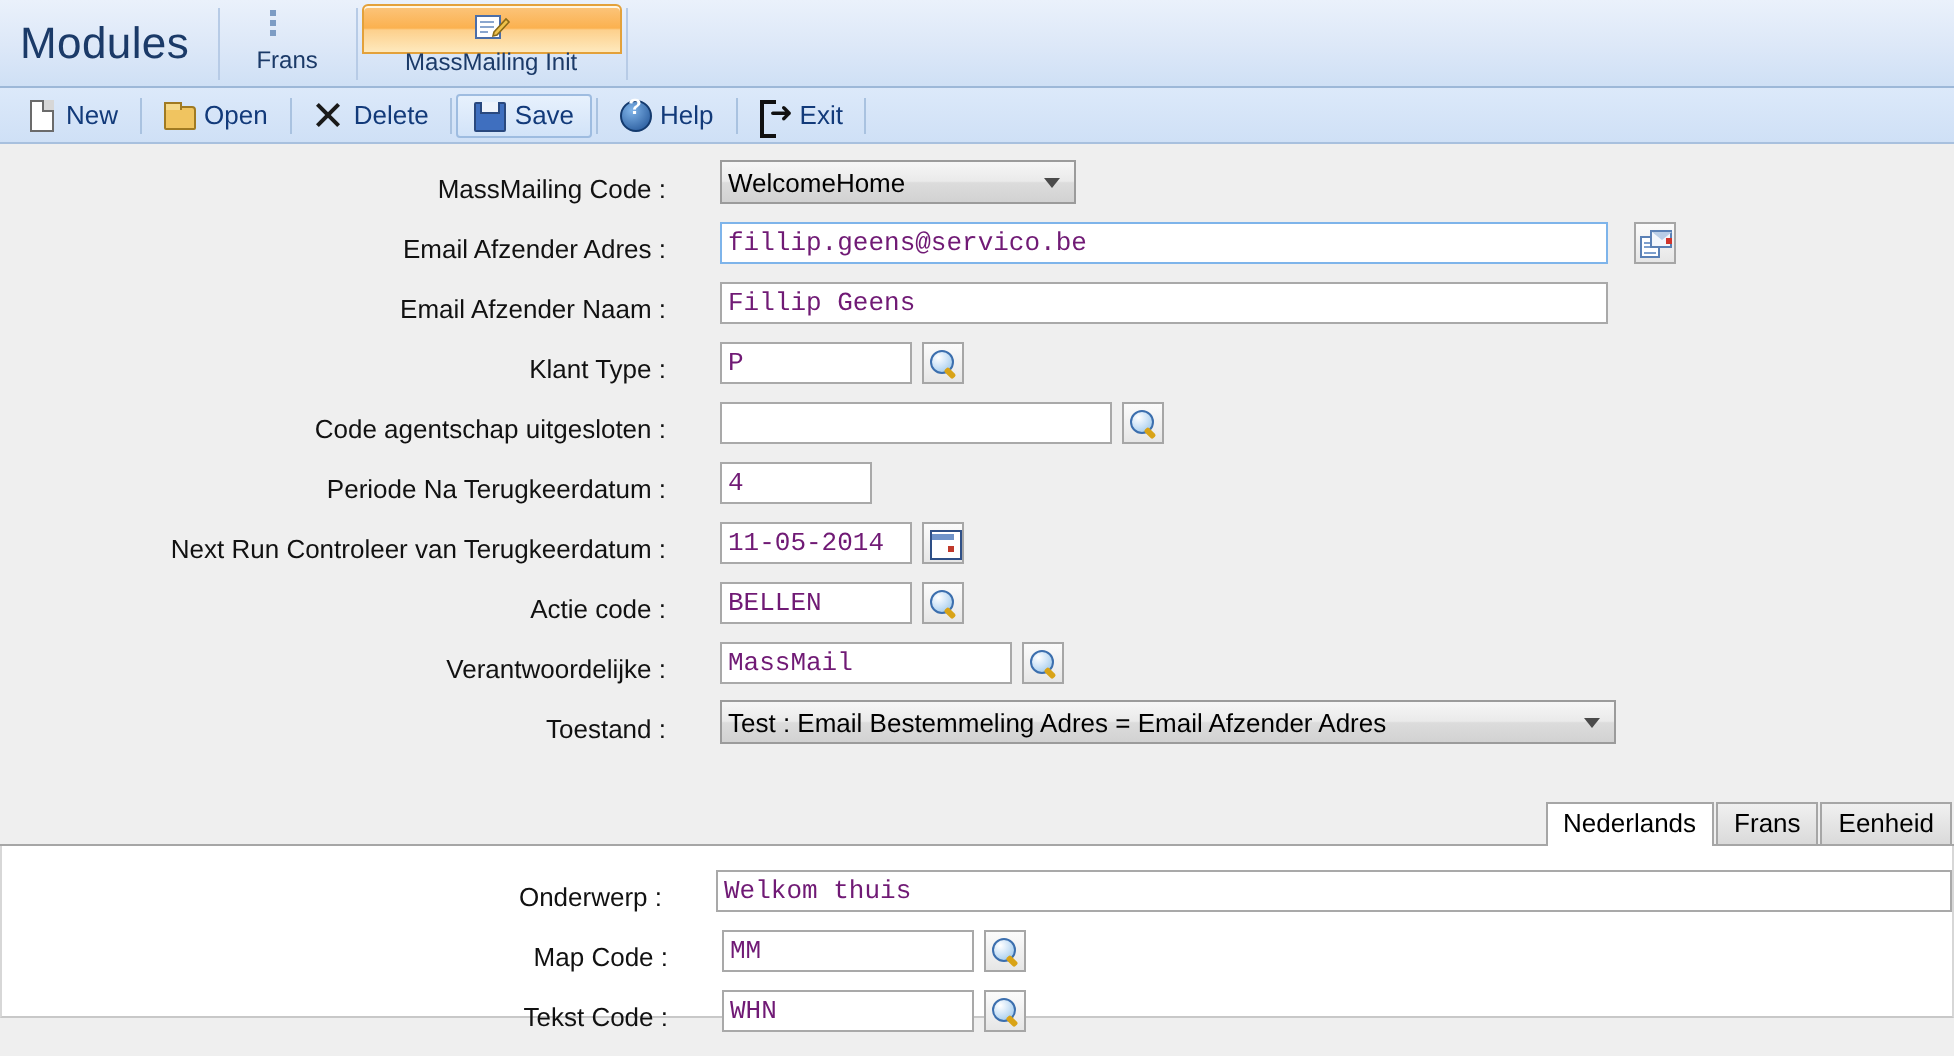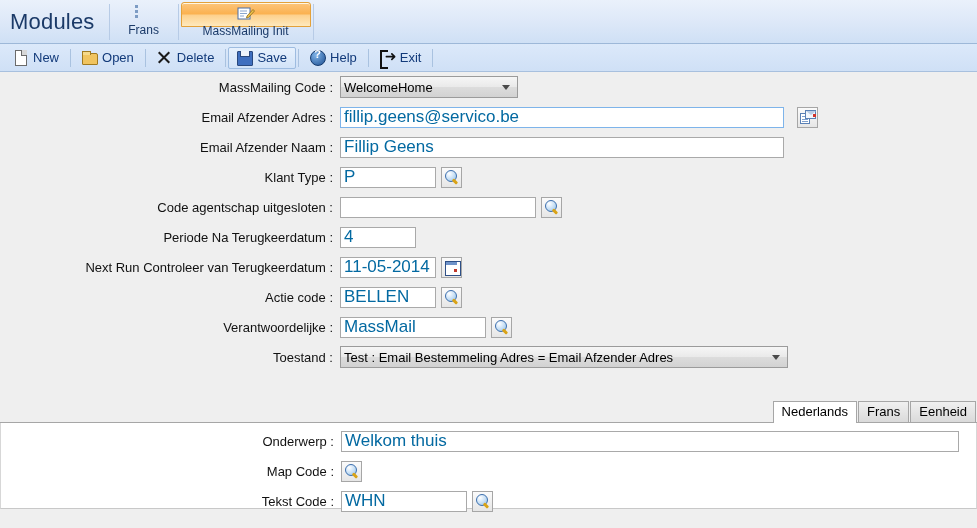--- a/index.html
+++ b/index.html
@@ -148,38 +148,38 @@
     content:"➜"; position:absolute; left:5px; top:-3px; font-size:14px; color:#111;
     line-height:18px;
   }
 
   
   #form {
     position: relative;
     height: 330px;
     background: #efefef;
   }
-  .row { display:flex; align-items:center; height:30px; }
+  .row { display:flex; align-items:flex-end; height:30px;gap:20px; }
   .lbl {
     width: 340px;
     text-align: right;
     padding-right: 7px;
     font-size: 13px;
     color: #111;
     white-space: nowrap;
   }
   .fld { display:flex; align-items:center; gap:5px; }
 
   input.txt {
     height: 21px;
     border: 1px solid #a9a9a9;
     background: #ffffff;
-    font-family: Liberation Sans, sans-serif;
-    font-size: 17px;
-    color: #0369a1;
+    font-family: Liberation Mono, monospace;
+    font-size: 13px;
+    color: #701a75;
     padding: 0 3px;
     outline: none;
   }
   input.txt.focus { border-color: #7eb4ea; }
 
   select.sel, .selfake {
     height: 22px;
     border: 1px solid #9b9b9b;
     background: linear-gradient(to bottom, #f6f6f6 0%, #eaeaea 48%, #dcdcdc 52%, #d2d2d2 100%);
     font-family: "Liberation Sans", sans-serif;
@@ -486,20 +486,21 @@
   <div id="tabbody">
     <div class="row">
       <div class="lbl">Onderwerp :</div>
       <div class="fld">
         <input class="txt" style="width: 618px;" value="Welkom thuis">
       </div>
     </div>
     <div class="row">
       <div class="lbl">Map Code :</div>
       <div class="fld">
+        <input class="txt" style="width: 126px;" value="MM">
         <div class="btn-ico">
           <span class="mag"></span>
         </div>
       </div>
     </div>
     <div class="row">
       <div class="lbl">Tekst Code :</div>
       <div class="fld">
         <input class="txt" style="width: 126px;" value="WHN">
         <div class="btn-ico">

